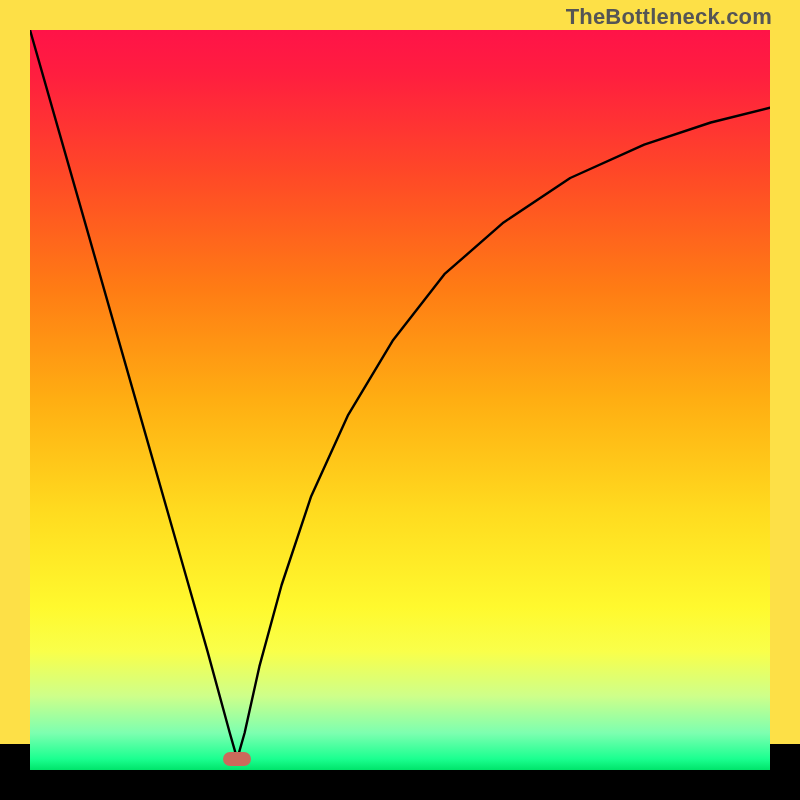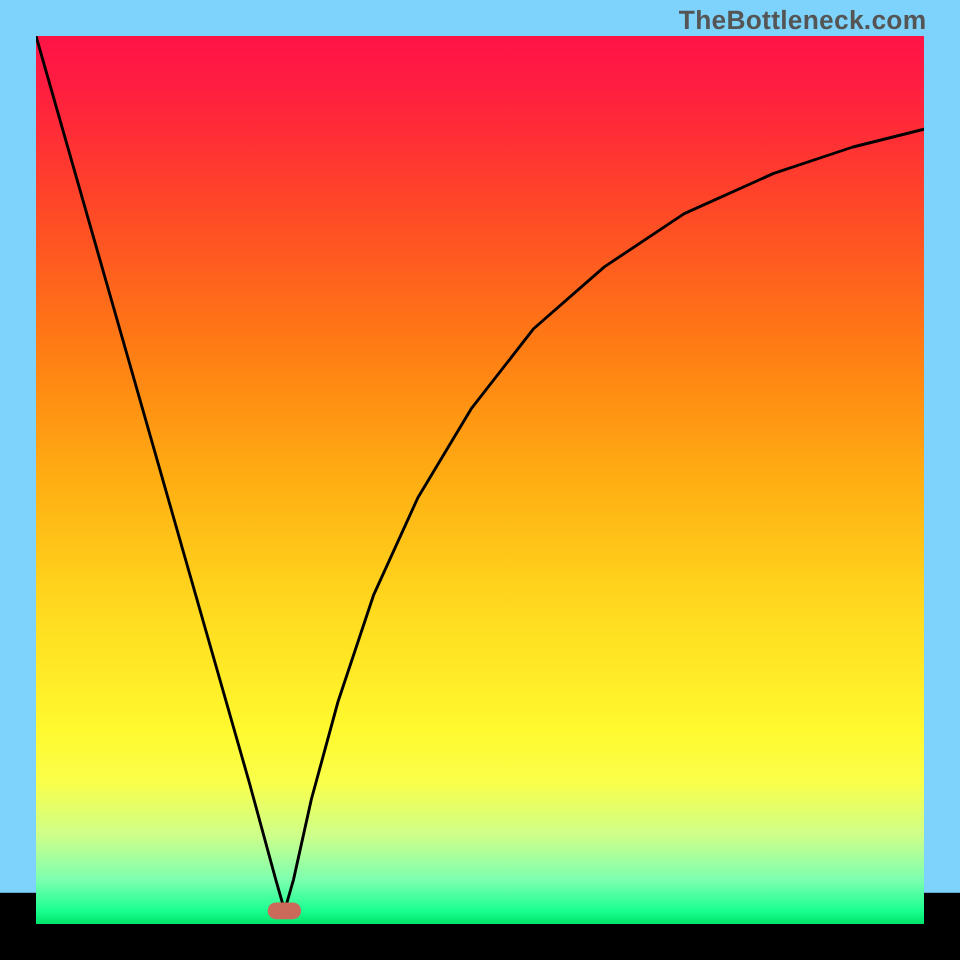--- a/index.html
+++ b/index.html
@@ -8,21 +8,21 @@
     width: 800px;
     height: 800px;
     background: #000000;
     overflow: hidden;
     font-family: Arial, Helvetica, sans-serif;
   }
   .outer {
     position: relative;
     width: 800px;
     height: 744px;
-    background: #7dd3fc;
+    background: #fde047;
   }
   .plot-area {
     position: absolute;
     left: 30px;
     top: 30px;
     width: 740px;
     height: 740px;
     overflow: hidden;
   }
   .gradient-bg {

